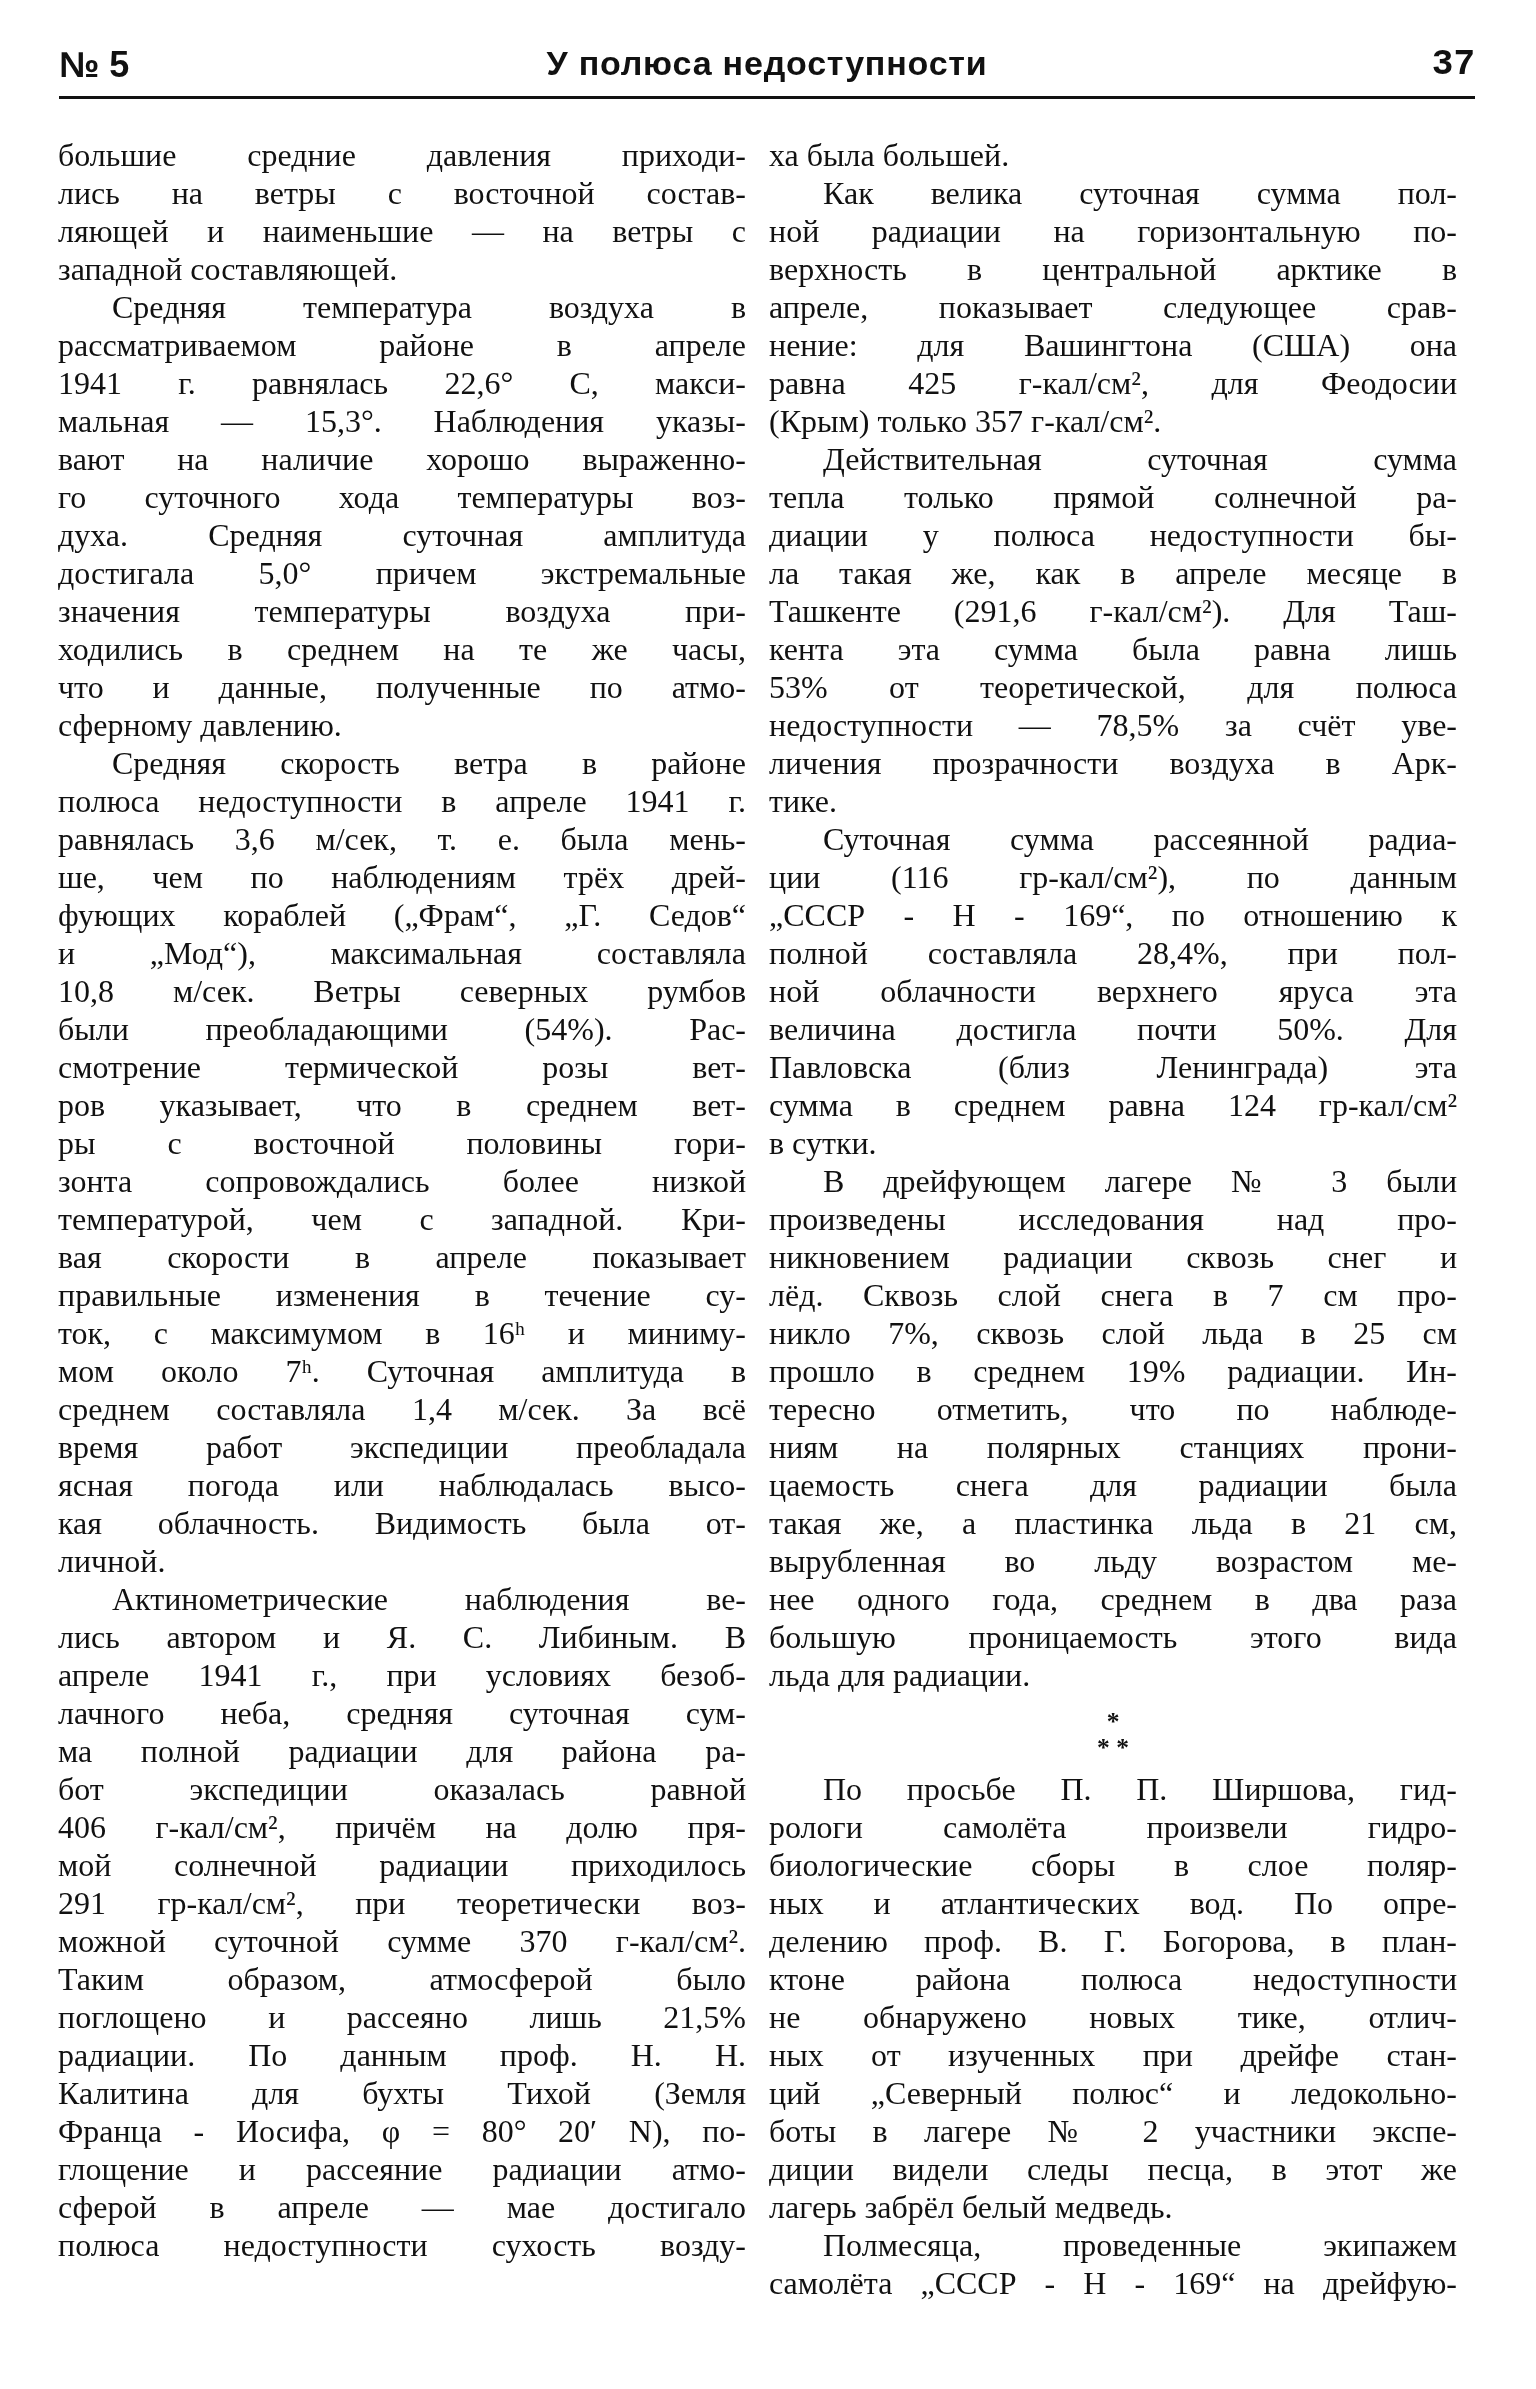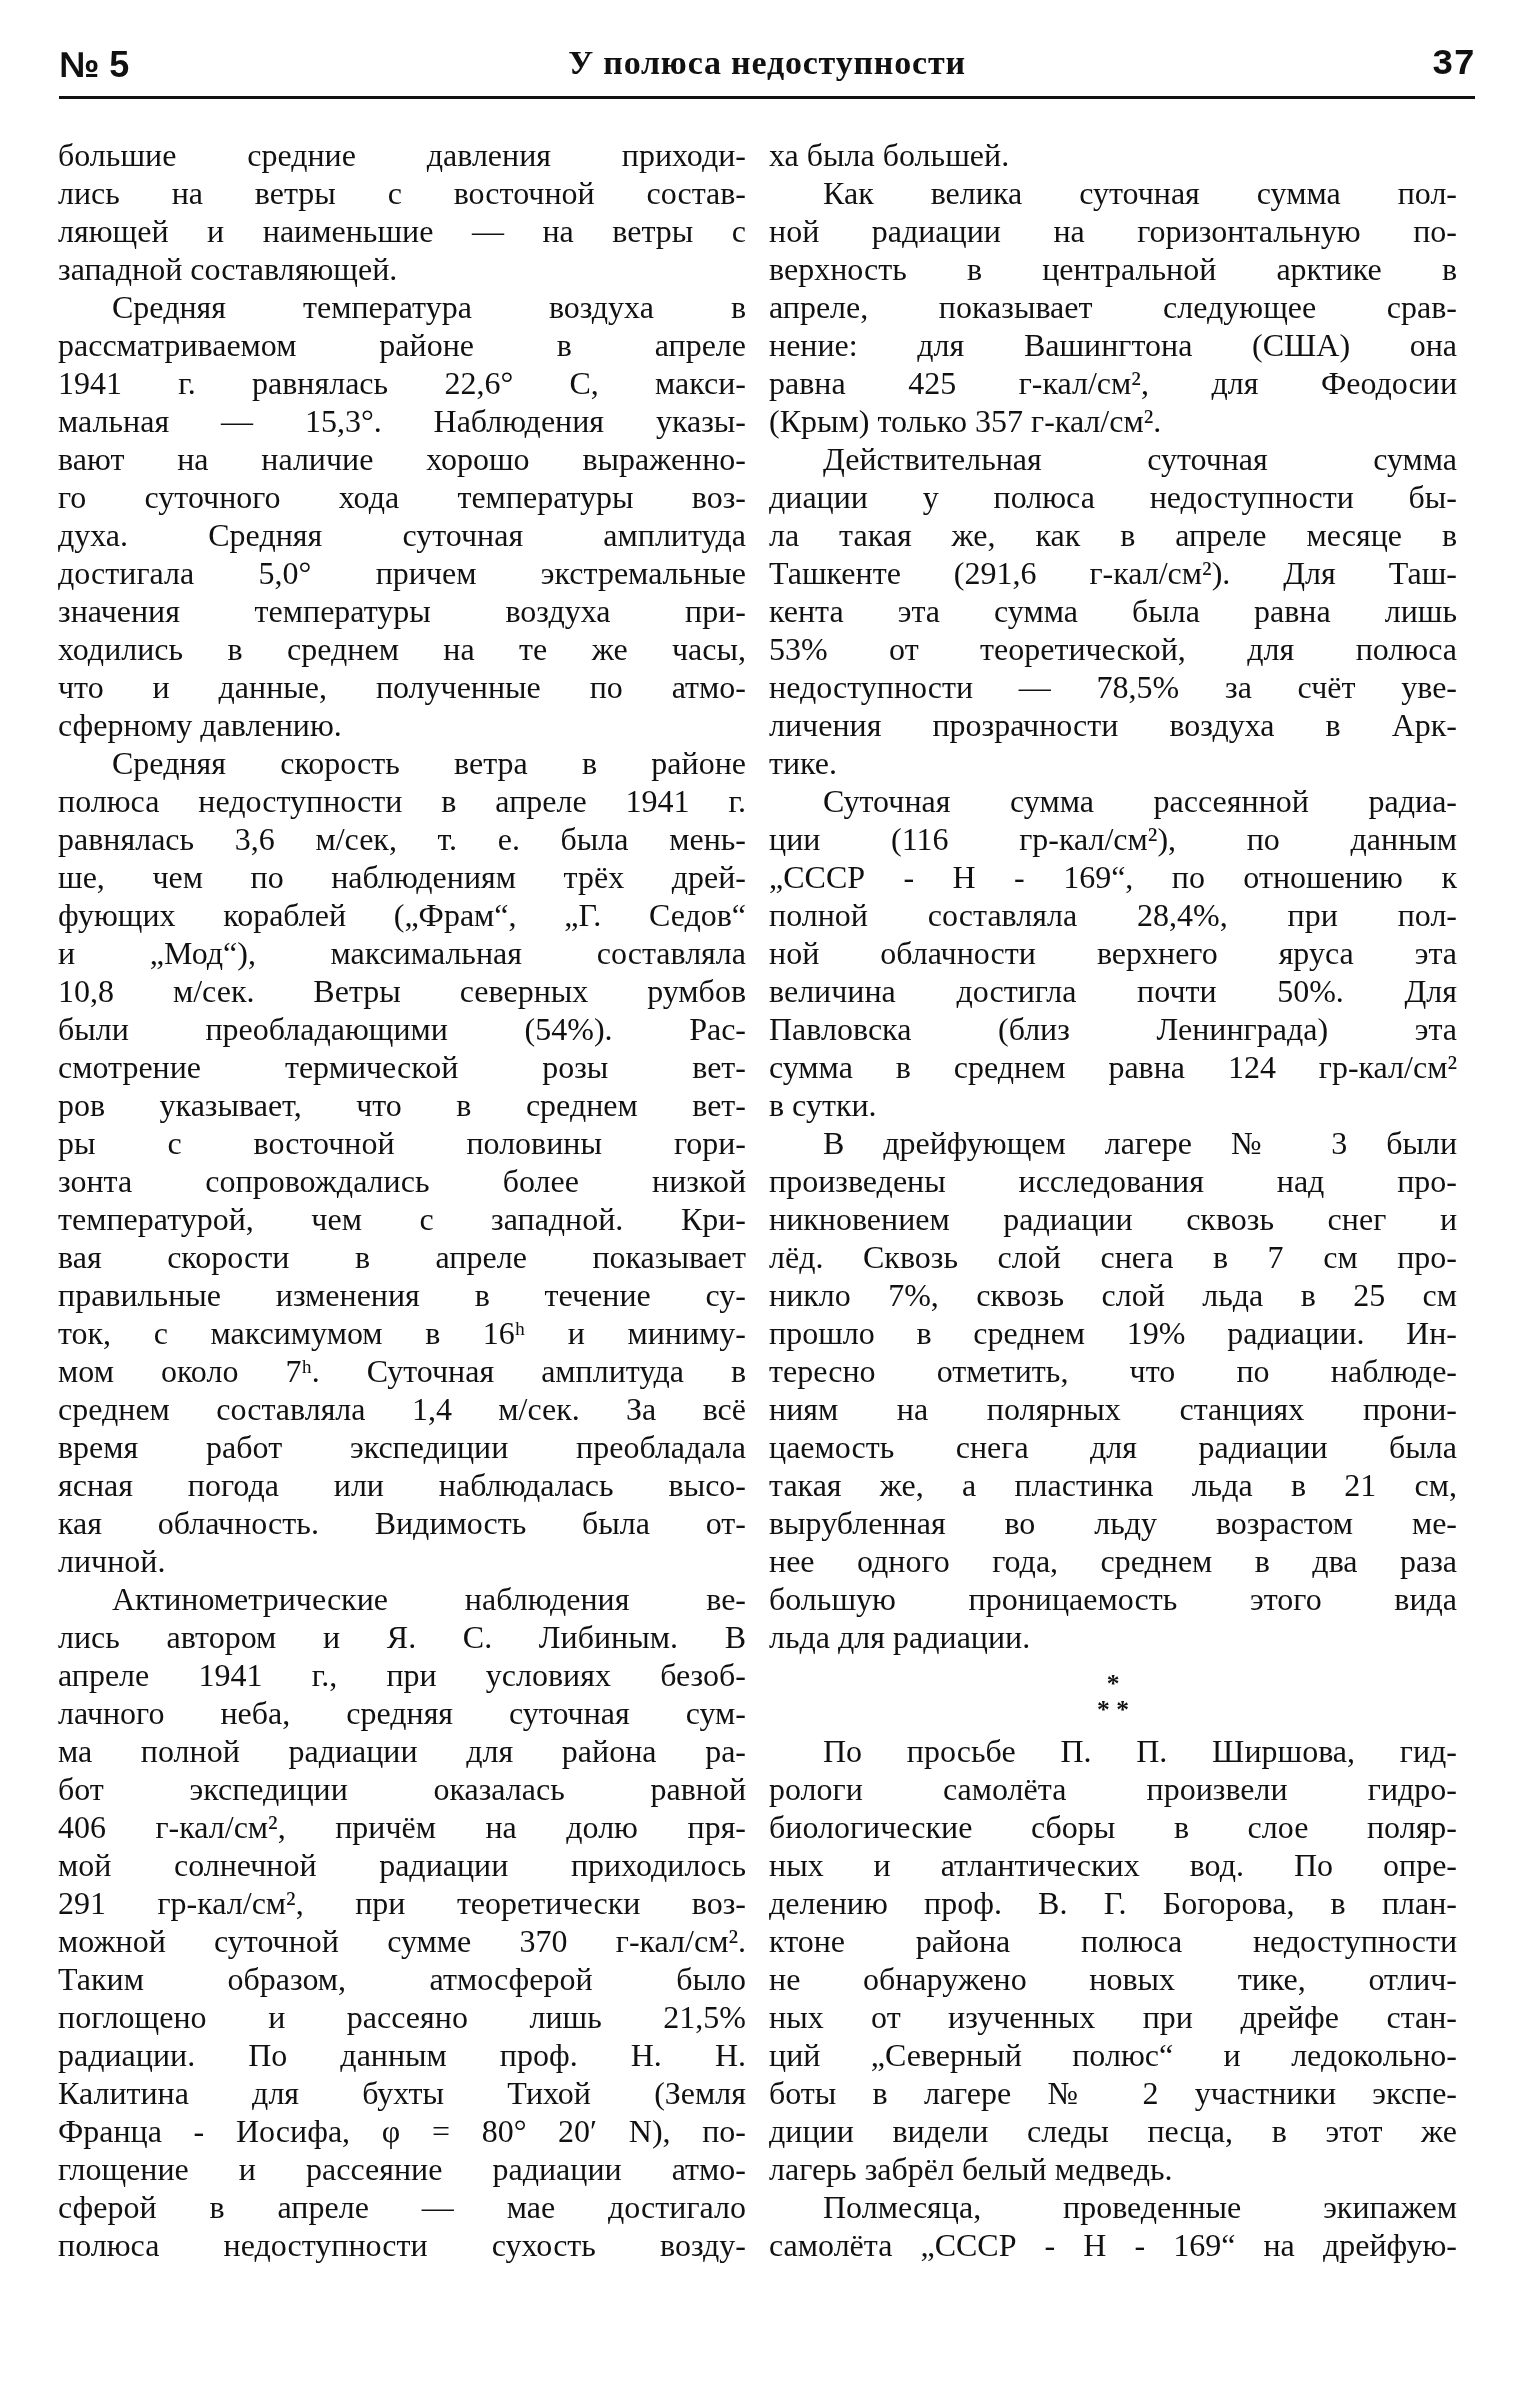--- a/index.html
+++ b/index.html
@@ -1,20 +1,20 @@
 <!DOCTYPE html>
 <html style="font-size:13.6px"><head>
 <meta charset="utf-8">
 <style>
   html, body { margin:0; padding:0; background:#ffffff; }
   body { width:1537px; height:2389px; position:relative; overflow:hidden;
          font-family:"Liberation Serif", serif; color:#111; }
   .header { position:absolute; left:59px; top:44px; width:1416px; height:42px; }
   .hdr-left { position:absolute; left:0; top:0; font-size:36px; font-weight:bold; font-family:"Liberation Sans", sans-serif; }
-  .hdr-center { position:absolute; left:0; right:0; text-align:center; top:0; font-size:34px; font-weight:bold; font-family:Liberation Serif, serif; letter-spacing:0.8px; }
+  .hdr-center { position:absolute; left:0; right:0; text-align:center; top:0; font-size:34px; font-weight:bold; font-family:Liberation Sans, sans-serif; letter-spacing:0.8px; }
   .hdr-right { position:absolute; right:0; top:0; font-size:36px; font-weight:bold; font-family:Liberation Mono, monospace; }
   .rule { position:absolute; left:59px; top:96px; width:1416px; height:3.4px; background:#111; }
   .col { position:absolute; top:136px; width:688px; font-size:32px; line-height:38px; }
   .col.left { left:58px; }
   .col.right { left:769px; }
   .line { display:block; text-align:justify; text-align-last:justify; white-space:nowrap; height:38px; overflow:visible; }
   .line.last { text-align-last:left; }
   .line.indent { padding-left:54px; }
   .asterism { display:block; height:76px; text-align:center; font-size:25.5px; line-height:25.5px; font-weight:bold; }
   .asterism span { display:block; }
@@ -91,20 +91,21 @@
   <div id="right-a">
       <span class="line last">ха была большей.</span>
       <span class="line indent">Как велика суточная сумма пол-</span>
       <span class="line">ной радиации на горизонтальную по-</span>
       <span class="line">верхность в центральной арктике в</span>
       <span class="line">апреле, показывает следующее срав-</span>
       <span class="line">нение: для Вашингтона (США) она</span>
       <span class="line">равна 425 г-кал/см², для Феодосии</span>
       <span class="line last">(Крым) только 357 г-кал/см².</span>
       <span class="line indent">Действительная суточная сумма</span>
+      <span class="line">тепла только прямой солнечной ра-</span>
       <span class="line">диации у полюса недоступности бы-</span>
       <span class="line">ла такая же, как в апреле месяце в</span>
       <span class="line">Ташкенте (291,6 г-кал/см²). Для Таш-</span>
       <span class="line">кента эта сумма была равна лишь</span>
       <span class="line">53% от теоретической, для полюса</span>
       <span class="line">недоступности — 78,5% за счёт уве-</span>
       <span class="line">личения прозрачности воздуха в Арк-</span>
       <span class="line last">тике.</span>
       <span class="line indent">Суточная сумма рассеянной радиа-</span>
       <span class="line">ции (116 гр-кал/см²), по данным</span>

